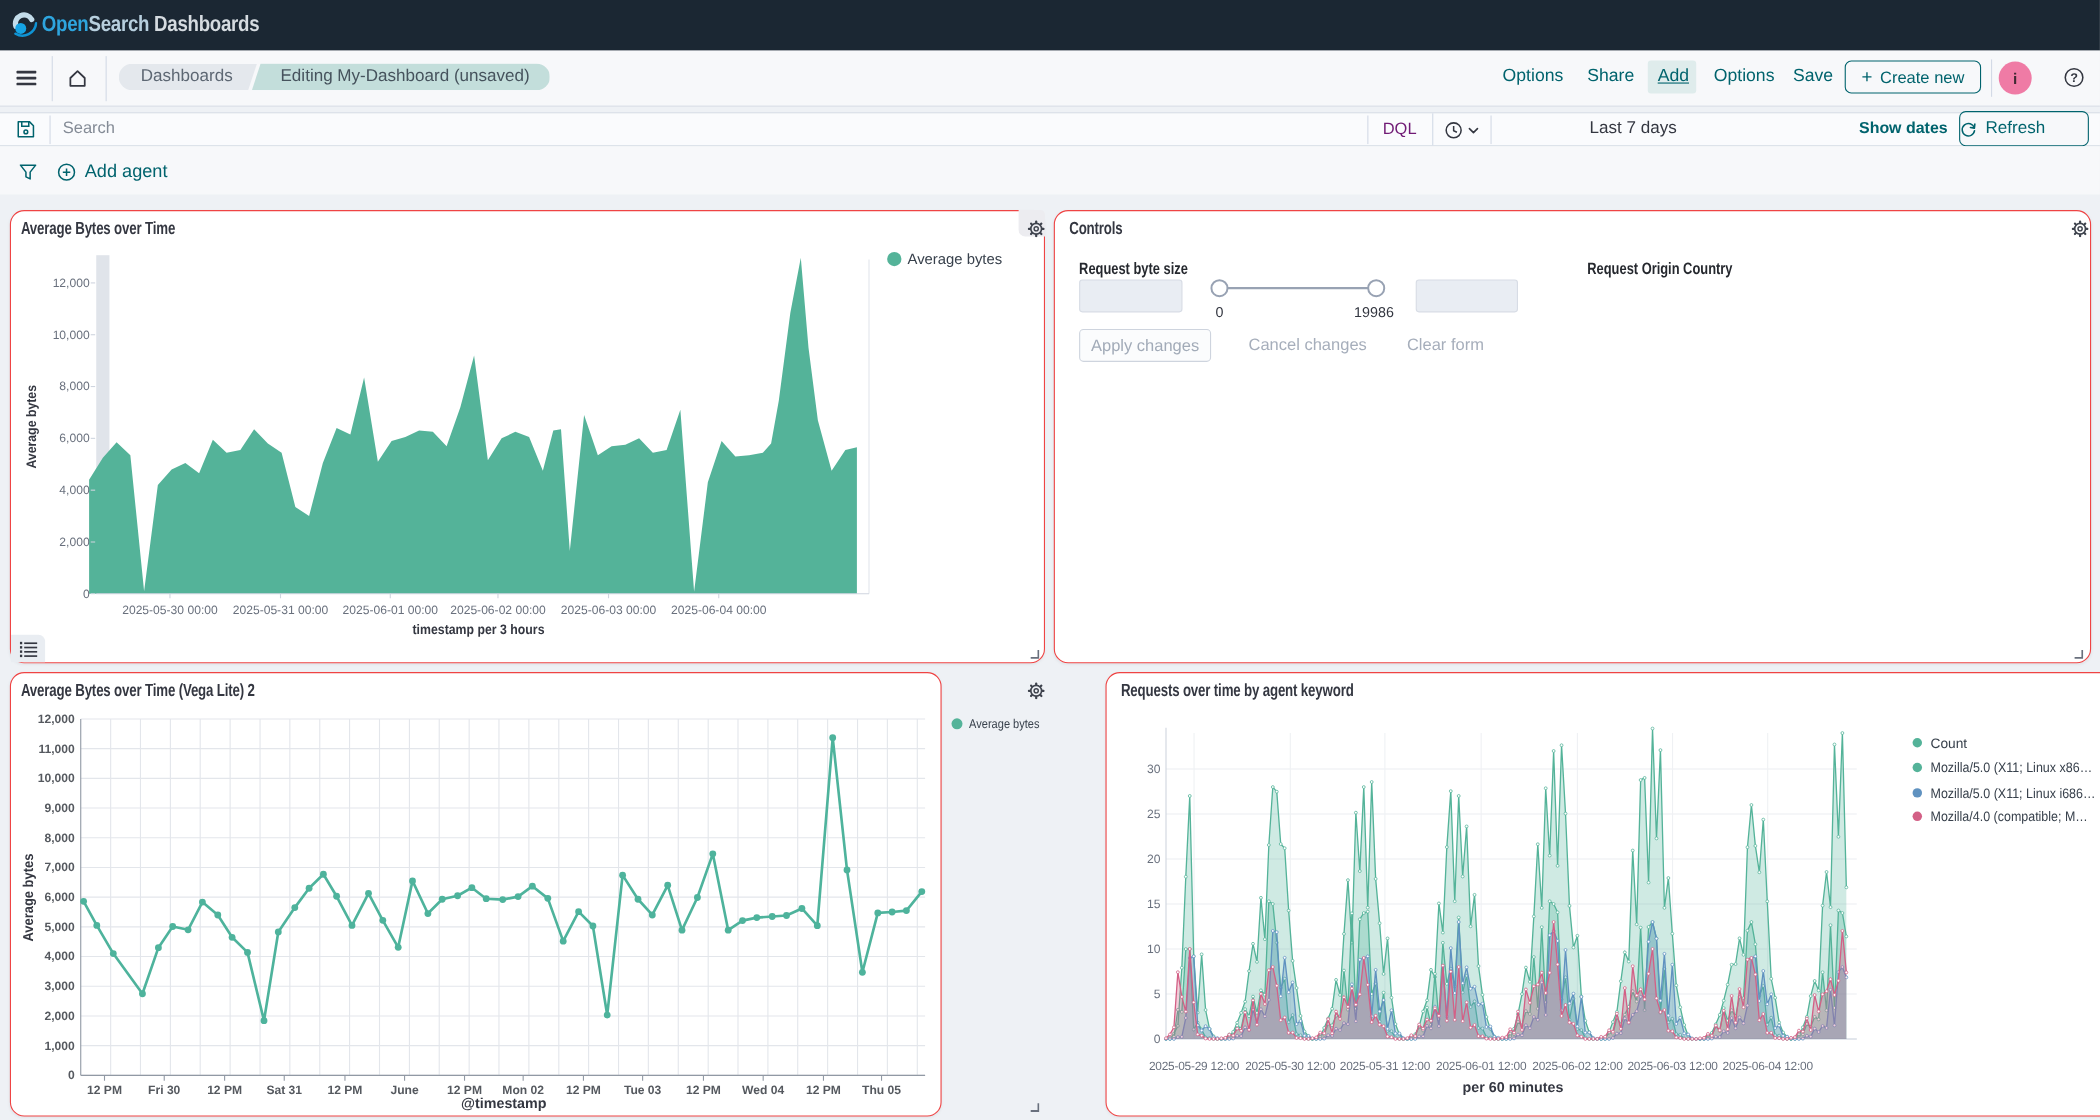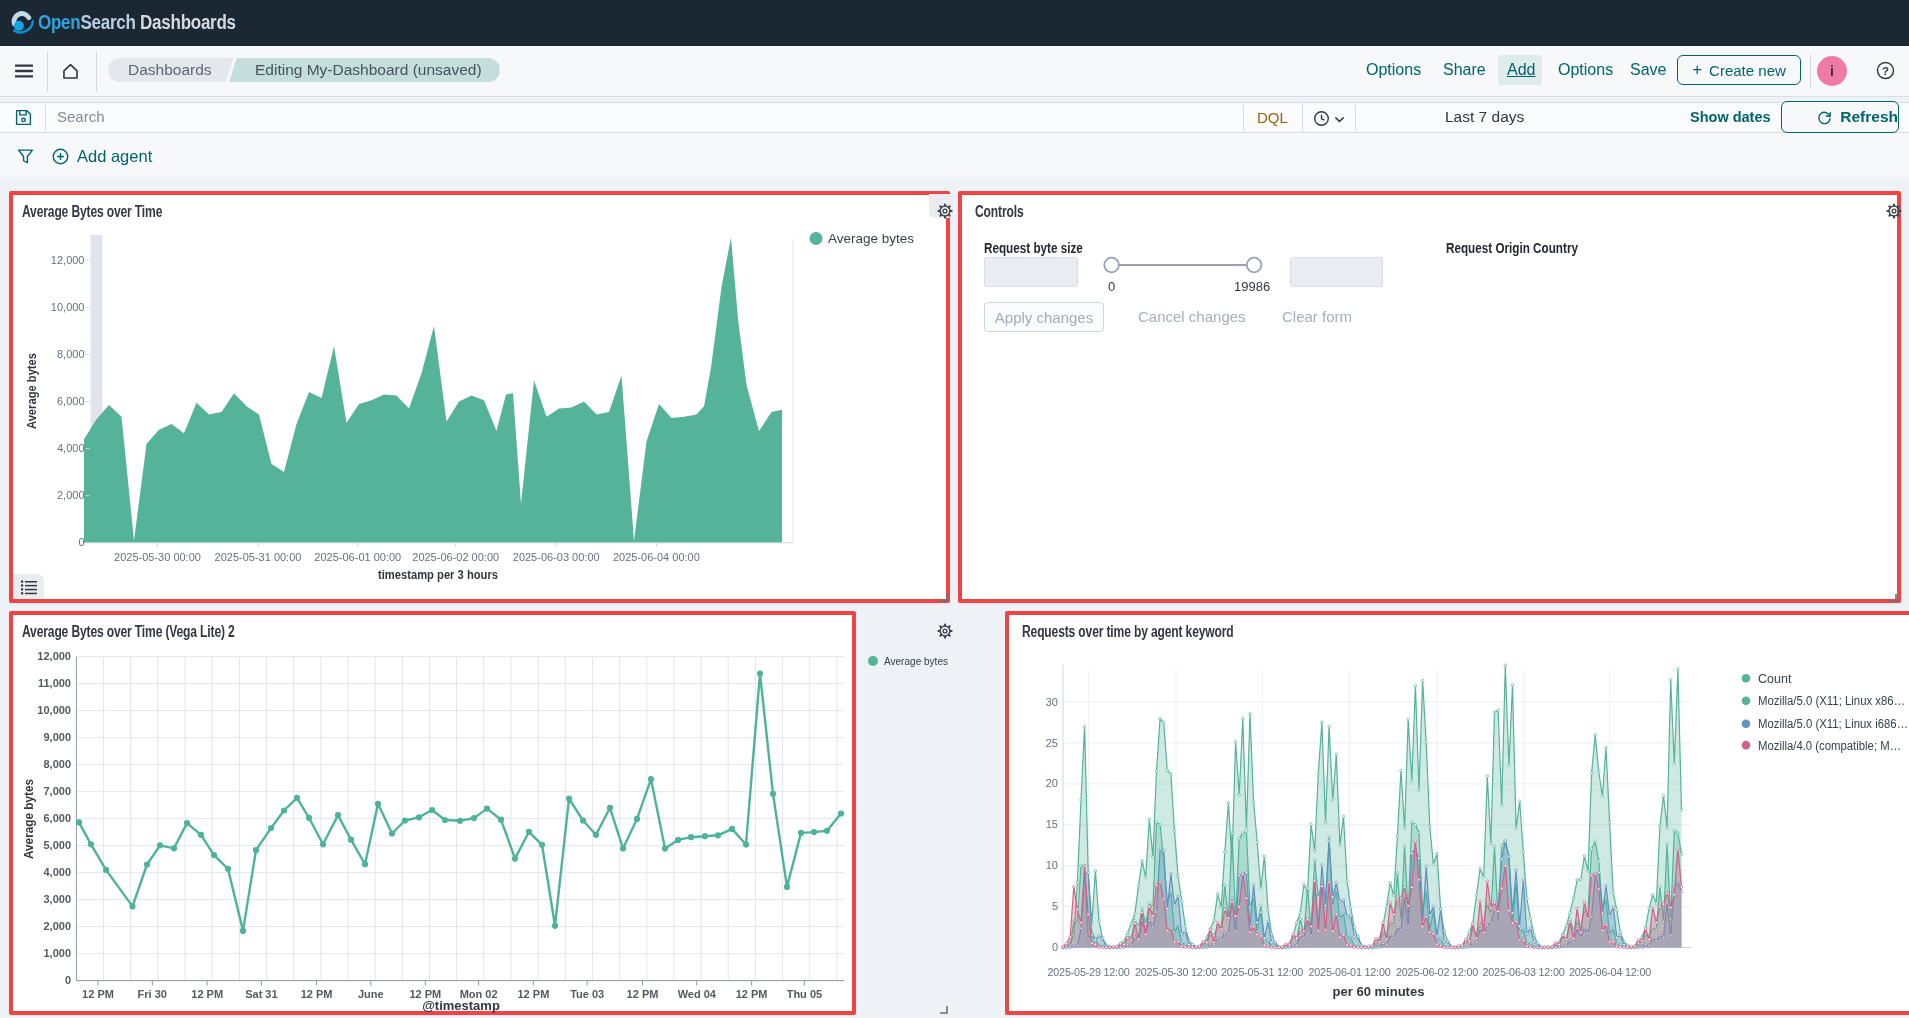--- a/index.html
+++ b/index.html
@@ -1,21 +1,21 @@
 <!DOCTYPE html>
 <html><head><meta charset="utf-8"><style>
 *{margin:0;padding:0;box-sizing:border-box}
 html,body{width:1909px;height:1018px;overflow:hidden;font-family:"Liberation Sans",sans-serif;background:#eef1f5}
 .abs{position:absolute}
 #topbar{position:absolute;left:0;top:0;width:1909px;height:46px;background:#1b2733}
 #navrow{position:absolute;left:0;top:46px;width:1909px;height:51px;background:#f7f8fa;border-bottom:1px solid #d8dde6}
 #searchrow{position:absolute;left:0;top:102px;width:1909px;height:31px;background:#fafbfd;border-top:1px solid #d6dce5;border-bottom:1px solid #d6dce5}
 #filterrow{position:absolute;left:0;top:133px;width:1909px;height:44px;background:#f7f8fa}
 #dash{position:absolute;left:0;top:177px;width:1909px;height:841px;background:#eef1f5}
-.panel{position:absolute;background:#fff;border:4px solid #ef4444;border-radius:2px;box-shadow:0 1px 2px rgba(100,110,130,.08)}
+.panel{position:absolute;background:#fff;border:1px solid #ef4444;border-radius:13px;box-shadow:0 1px 2px rgba(100,110,130,.08)}
 .ptitle{position:absolute;left:9px;top:8px;font-size:16px;font-weight:700;color:#343741;letter-spacing:-0.2px;transform:scaleX(0.755);transform-origin:left center;white-space:nowrap}
 .tl{font-size:11px;fill:#69707d}
 .tv{font-size:11px;font-weight:700;fill:#55595f}
 .tt{font-size:12.5px;font-weight:700;fill:#343741}
 .tt2{font-size:13px;font-weight:700;fill:#343741}
 .lg{font-size:12.5px;fill:#38414c}
 .lg2{font-size:11.5px;fill:#38414c}
 .navlink{font-size:16px;color:#00636d;text-decoration:none}
 .sep{position:absolute;width:1px;background:#d3dae6}
 </style></head><body>
@@ -56,33 +56,33 @@
   </div>
 <div id="searchrow">
     <div class="abs" style="left:15px;top:6px"><svg width="17" height="17" viewBox="0 0 16 16" fill="none" stroke="#00636d" stroke-width="1.3">
         <path d="M1.5 1.5 H11 L14.5 5 V14.5 H1.5 Z" stroke-linejoin="round"></path>
         <path d="M4.5 1.8 V5.5 H10.5 V1.8"></path>
         <circle cx="8" cy="10.3" r="1.6"></circle>
       </svg></div>
     <div class="sep" style="left:45px;top:2px;height:26px"></div>
     <div class="abs" style="left:57px;top:5px;font-size:15px;color:#848b96">Search</div>
     <div class="sep" style="left:1243px;top:2px;height:26px"></div>
-    <div class="abs" style="left:1257px;top:6px;font-size:15px;color:#a16207">DQL</div>
+    <div class="abs" style="left:1257px;top:6px;font-size:15px;color:#701a75">DQL</div>
     <div class="sep" style="left:1302px;top:0;height:29px"></div>
     <div class="abs" style="left:1313px;top:6.5px"><svg width="17" height="17" viewBox="0 0 16 16" fill="none" stroke="#343741" stroke-width="1.3">
         <circle cx="8" cy="8" r="6.4"></circle>
         <path d="M8 4.3 V8.3 L10.8 9.6"></path>
       </svg></div>
     <div class="abs" style="left:1333px;top:9px"><svg width="13" height="13" viewBox="0 0 16 16" fill="none" stroke="#343741" stroke-width="1.8">
         <path d="M3.5 6 L8 10.5 L12.5 6" stroke-linecap="round" stroke-linejoin="round"></path>
       </svg></div>
     <div class="sep" style="left:1355px;top:2px;height:26px"></div>
     <div class="abs" style="left:1445px;top:5px;font-size:15.5px;color:#343741">Last 7 days</div>
     <div class="abs" style="left:1690px;top:6px;font-size:14.5px;font-weight:700;color:#00636d">Show dates</div>
-    <div class="abs" style="left:1781px;top:-2px;width:118px;height:32px;border:1px solid #00636d;border-radius:6px;background:#f7f8fa;display:flex;align-items:center;justify-content:flex-end;font-size:15.5px;font-weight:700;color:#00636d"><span style="margin-right:8px;display:flex">
+    <div class="abs" style="left:1781px;top:-2px;width:118px;height:32px;border:1px solid #00636d;border-radius:6px;background:#f7f8fa;display:flex;align-items:center;justify-content:flex-start;font-size:15.5px;font-weight:400;color:#00636d"><span style="margin-right:8px;display:flex">
         <svg width="15" height="15" viewBox="0 0 16 16" fill="none" stroke="#00636d" stroke-width="1.5">
           <path d="M13.7 6.7 A6 6 0 1 0 13.9 9.4" stroke-linecap="round"></path>
           <path d="M14.2 3.0 L13.8 6.9 L9.9 6.4" fill="none" stroke-linecap="round" stroke-linejoin="round"></path>
         </svg>
       </span>Refresh</div>
   </div>
 <div id="filterrow">
     <div class="abs" style="left:17px;top:15px"><svg width="17" height="17" viewBox="0 0 16 16" fill="none" stroke="#00636d" stroke-width="1.3">
         <path d="M1.5 2 H14.5 L9.8 8 V13.8 L6.2 12 V8 Z" stroke-linejoin="round"></path>
       </svg></div>

